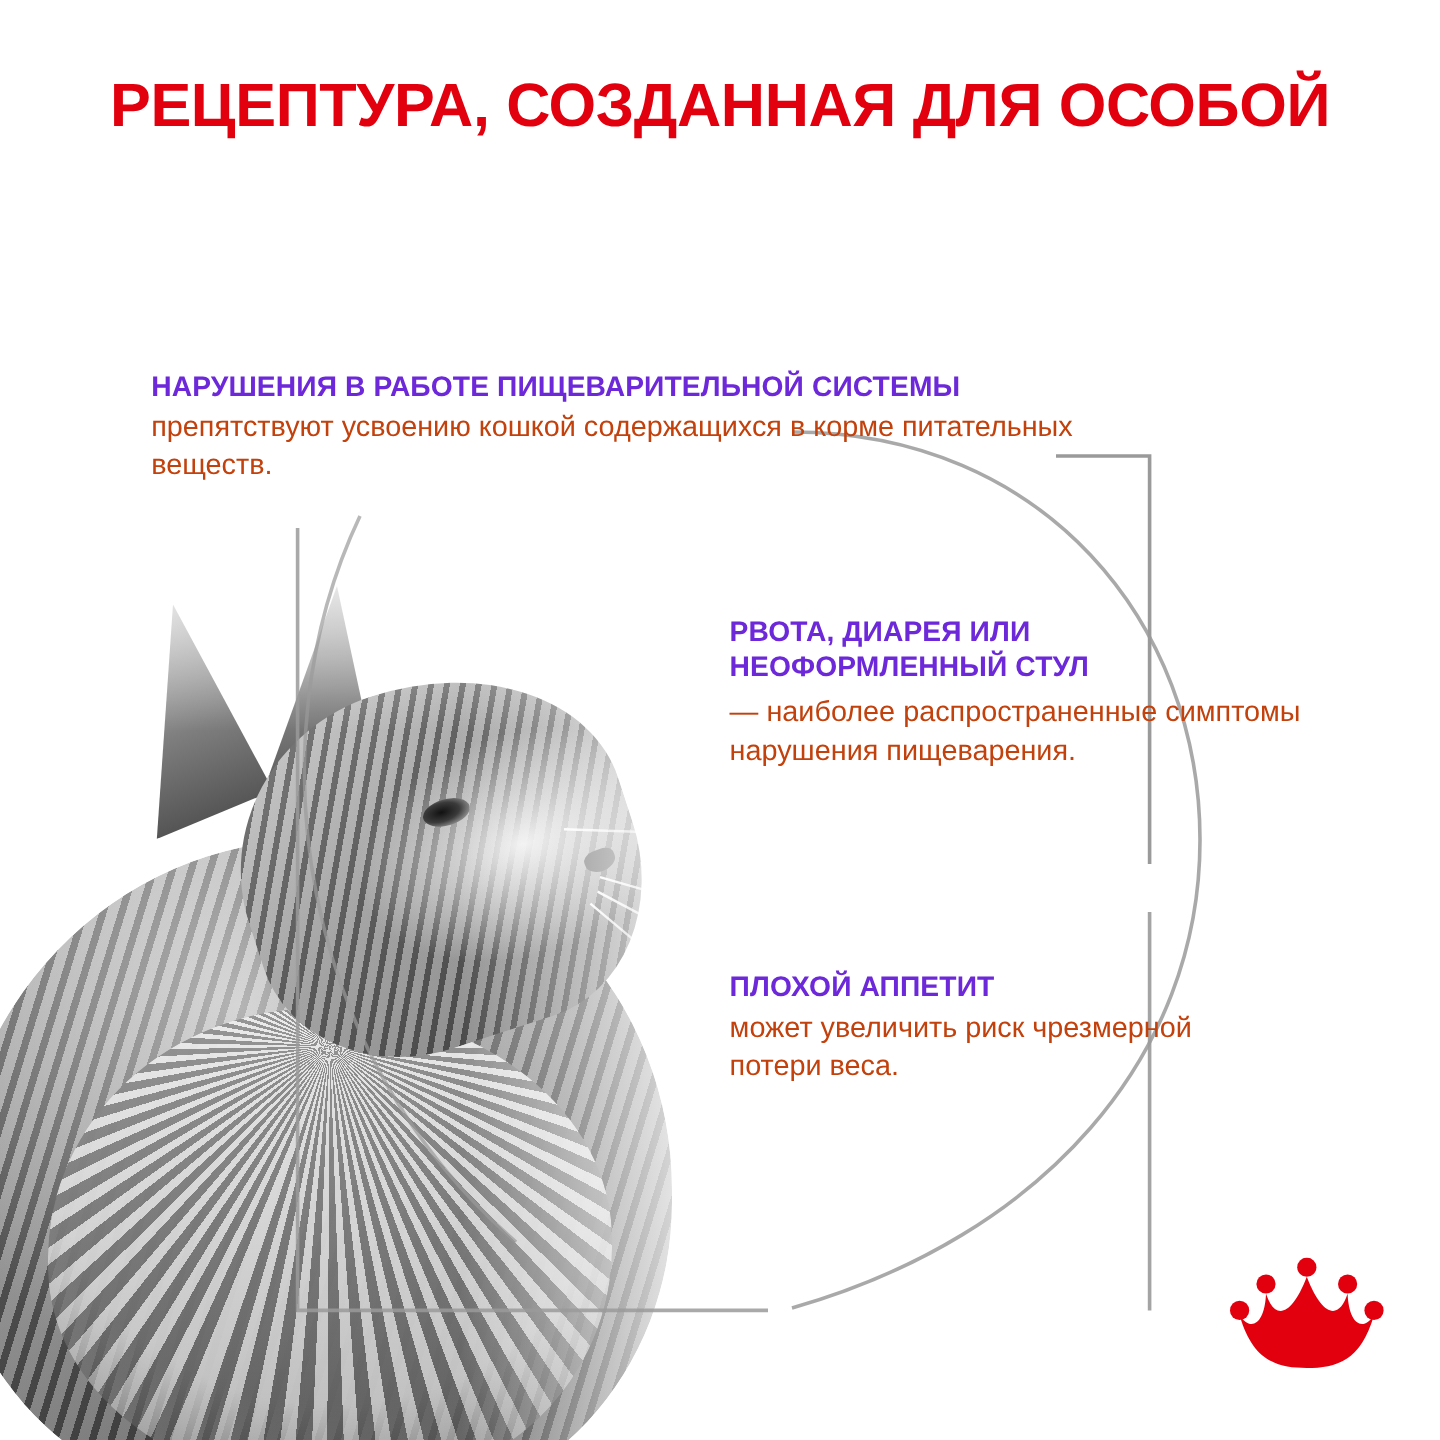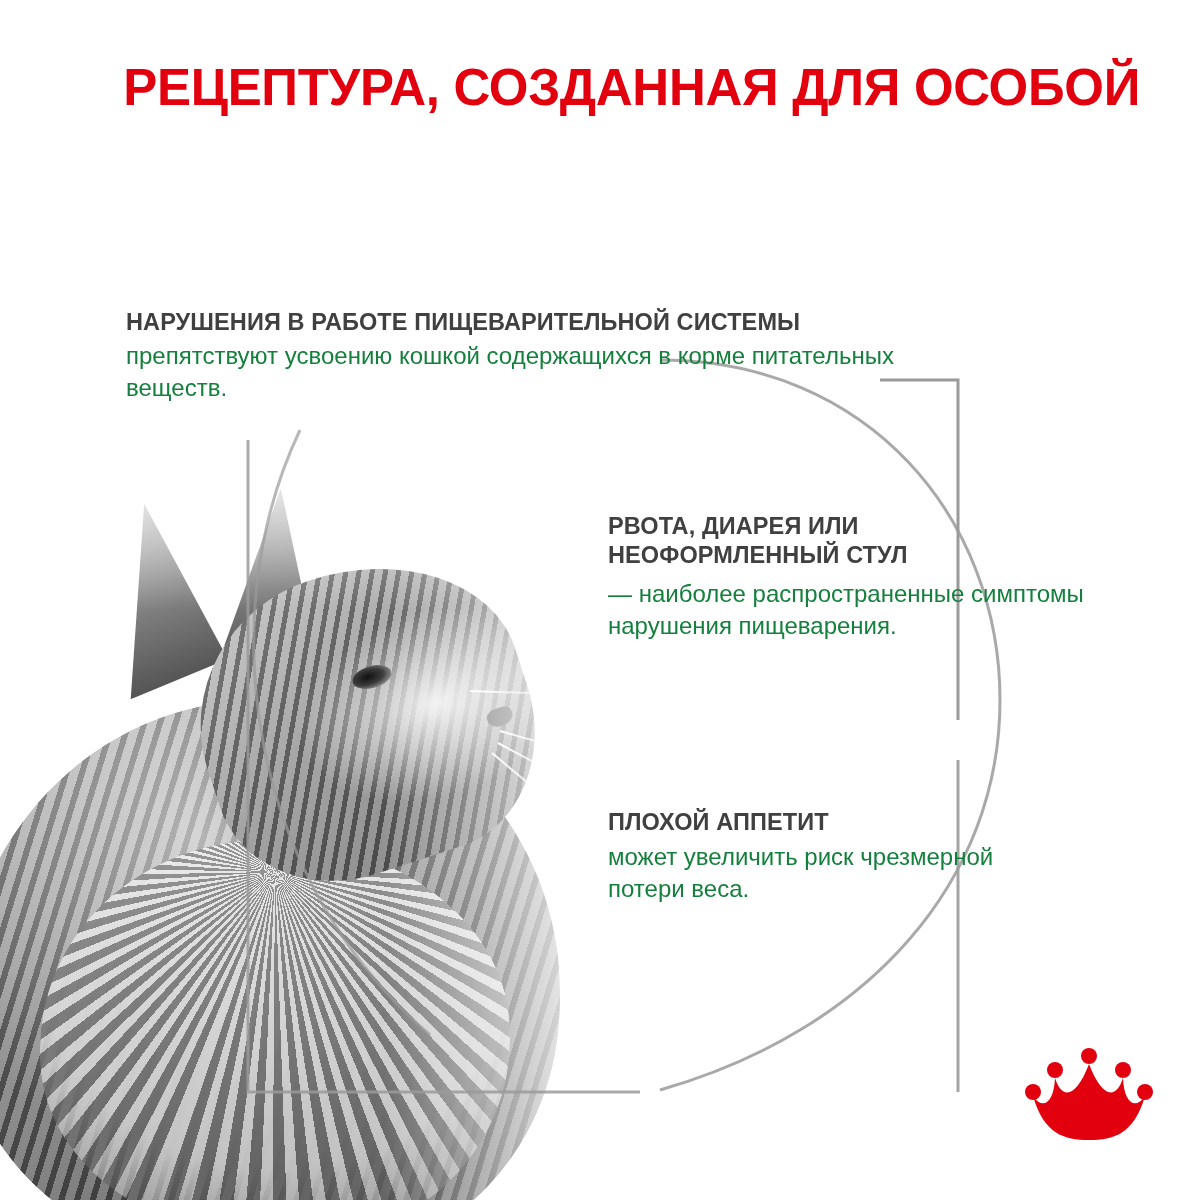--- a/index.html
+++ b/index.html
@@ -22,21 +22,21 @@
     background: #ffffff;
     overflow: hidden;
   }
 
   
   .headline {
     position: absolute;
     top: 58px;
     left: 60px;
     width: 1080px;
-    text-align: right;
+    text-align: center;
     color: #E2000F;
     font-weight: bold;
     font-size: 51px;
     line-height: 1.16;
     letter-spacing: -0.3px;
     text-transform: uppercase;
   }
   .headline .l2 { display: block; }
 
   
@@ -140,29 +140,29 @@
   
   .connectors {
     position: absolute;
     inset: 0;
     pointer-events: none;
   }
 
   
   .block { position: absolute; }
   .block .ttl {
-    color: #404040;
+    color: #6d28d9;
     font-weight: bold;
     font-size: 23.5px;
     line-height: 1.24;
     letter-spacing: 0.1px;
     text-transform: uppercase;
   }
   .block .body {
-    color: #15803d;
+    color: #c2410c;
     font-size: 24px;
     line-height: 1.34;
     margin-top: 3px;
   }
 
   #block-digestive { top: 308px; left: 126px; width: 790px; }
   #block-symptoms  { top: 512px; left: 608px; width: 530px; }
   #block-appetite  { top: 808px; left: 608px; width: 440px; }
 
   #block-symptoms .body { margin-top: 8px; }

